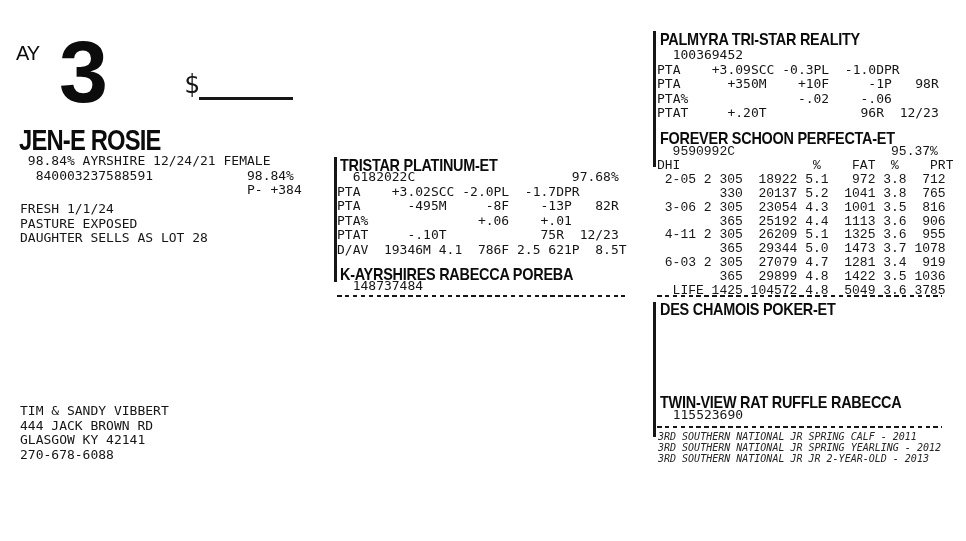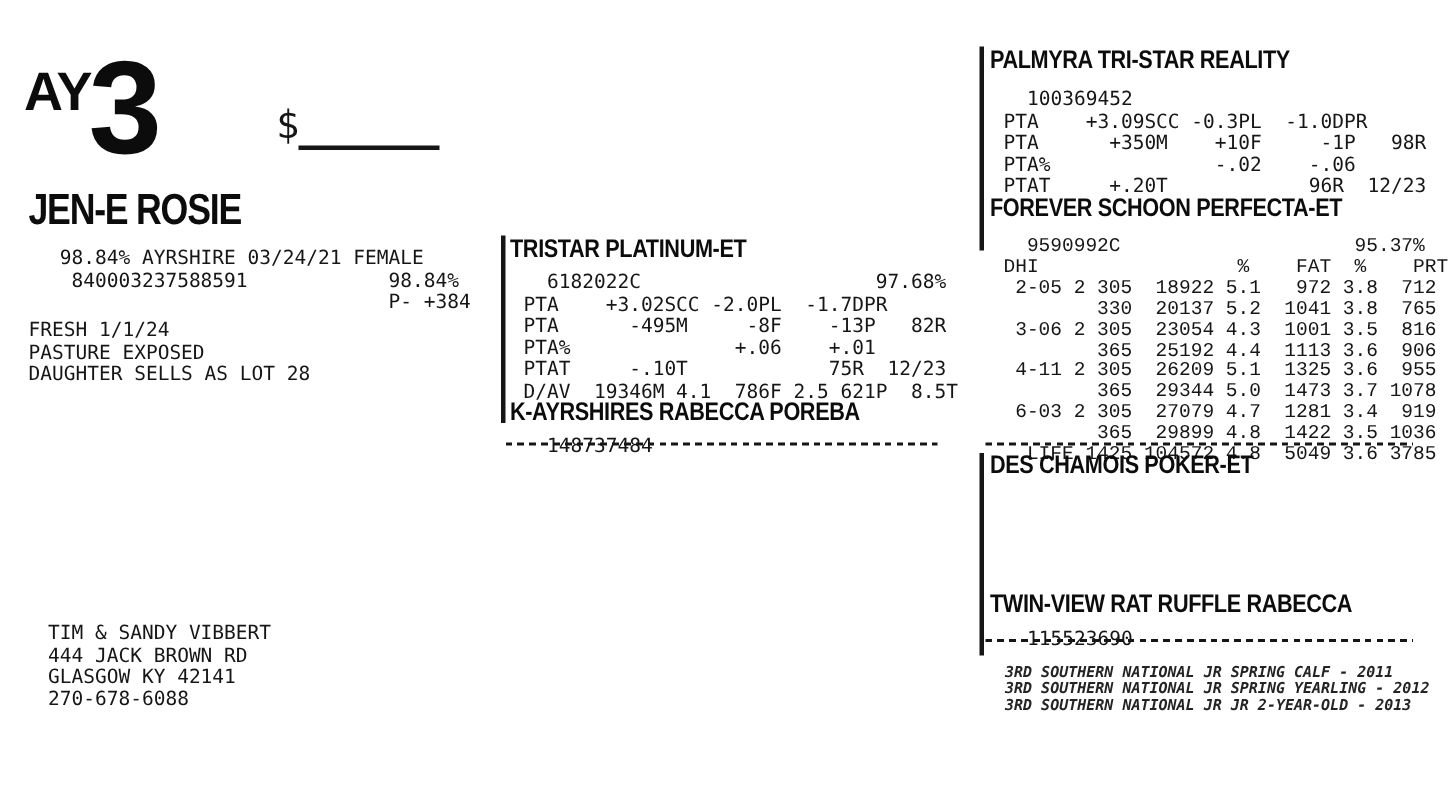--- a/index.html
+++ b/index.html
@@ -1,27 +1,27 @@
 <!DOCTYPE html>
 <html><head>
 <meta charset="utf-8">
 <style>
   html,body{margin:0;padding:0;background:#ffffff;}
   .page{position:relative;width:966px;height:541px;background:#ffffff;overflow:hidden;
         font-family:"Liberation Sans",sans-serif;color:#141414;}
-  .mono{position:absolute;margin:12px;font-family:"DejaVu Sans Mono",monospace;font-size:13px;
+  .mono{position:absolute;margin:0;font-family:"DejaVu Sans Mono",monospace;font-size:13px;
         line-height:14.5px;white-space:pre;color:#161616;}
   .tight{line-height:13.9px;font-family:Liberation Mono, monospace;}
-  .awards{font-size:10px;line-height:11px;font-style:italic;font-weight:bold;color:#242424;}
+  .awards{font-size:10px;line-height:11px;font-style:italic;font-weight:normal;color:#242424;}
   .hdr{position:absolute;font-weight:bold;font-size:17px;letter-spacing:-0.3px;
        transform:scaleX(0.85);transform-origin:0 0;white-space:nowrap;color:#0c0c0c;}
   .vbar{position:absolute;width:3px;background:#161616;}
   .dashes{position:absolute;height:2px;
           background:repeating-linear-gradient(90deg,#161616 0 4.5px,transparent 4.5px 7.9px);}
-  .lot-code{position:absolute;left:16px;top:43px;font-size:36px;font-weight:bold;
+  .lot-code{position:absolute;left:16px;top:43px;font-size:20px;font-weight:normal;
             letter-spacing:-1px;line-height:1;color:#0c0c0c;}
   .lot-num{position:absolute;left:59px;top:28px;font-size:88px;font-weight:bold;line-height:1;
            letter-spacing:-2px;color:#0c0c0c;}
   .dollar{position:absolute;left:184px;top:71px;font-family:"DejaVu Sans Mono",monospace;
           font-size:26px;line-height:1;color:#161616;}
   .dollar-line{position:absolute;left:199px;top:97px;width:94px;height:2.5px;background:#161616;}
   .big-name{position:absolute;left:19px;top:126px;font-size:29px;font-weight:bold;
             letter-spacing:-1px;transform:scaleX(0.82);transform-origin:0 0;
             white-space:nowrap;line-height:1;color:#0c0c0c;}
 </style>
@@ -30,24 +30,24 @@
 
 <div class="page">
 
   <div class="lot-code">AY</div>
   <div class="lot-num">3</div>
 
   <div class="dollar">$</div>
   <div class="dollar-line"></div>
 
   <div class="big-name">JEN-E ROSIE</div>
-  <pre class="mono" style="left:20px;top:154px"> 98.84% AYRSHIRE 03/24/21 FEMALE
+  <pre class="mono" style="left:20px;top:154px"> 98.84% AYRSHIRE 12/24/21 FEMALE
   840003237588591            98.84%
                              P- +384</pre>
-  <pre class="mono" style="left:7px;top:202px">FRESH 1/1/24
+  <pre class="mono" style="left:20px;top:202px">FRESH 1/1/24
 PASTURE EXPOSED
 DAUGHTER SELLS AS LOT 28</pre>
 
   <pre class="mono" style="left:20px;top:404px">TIM &amp; SANDY VIBBERT
 444 JACK BROWN RD
 GLASGOW KY 42141
 270-678-6088</pre>
 
   <div class="vbar" style="left:334px;top:157px;height:125px"></div>
   <div class="hdr" style="left:340px;top:156px">TRISTAR PLATINUM-ET</div>

